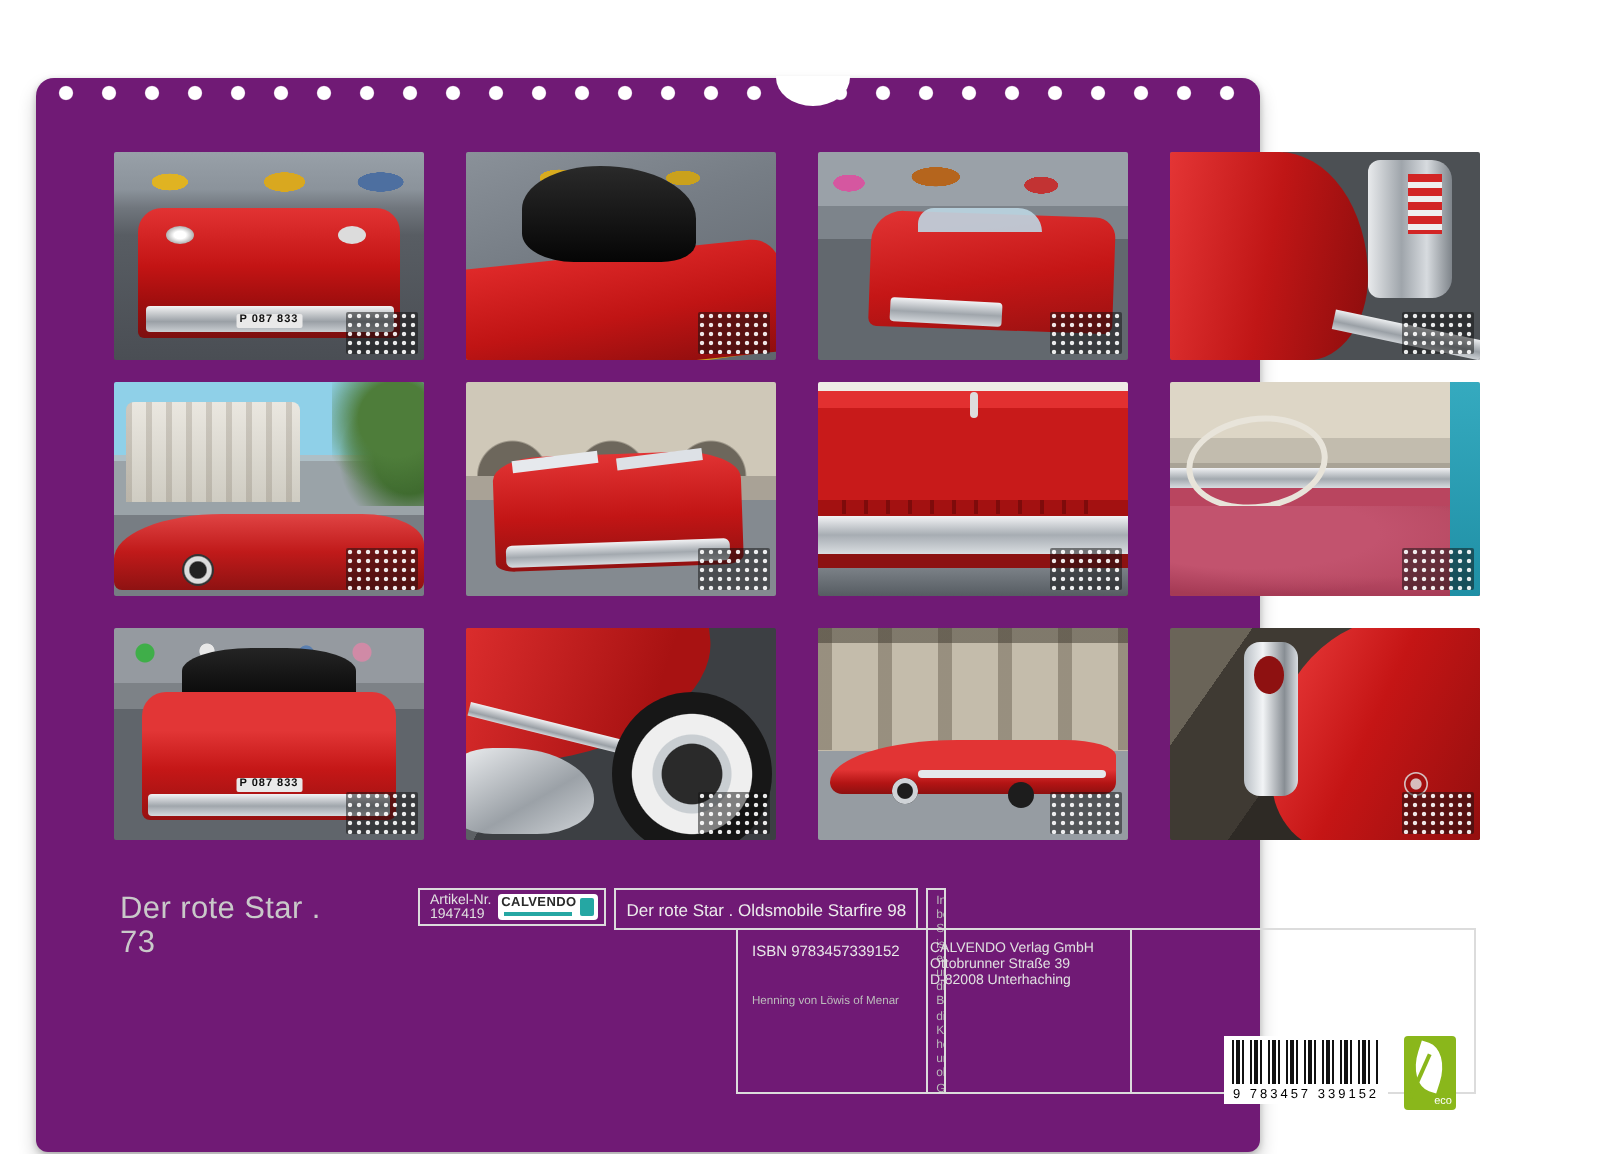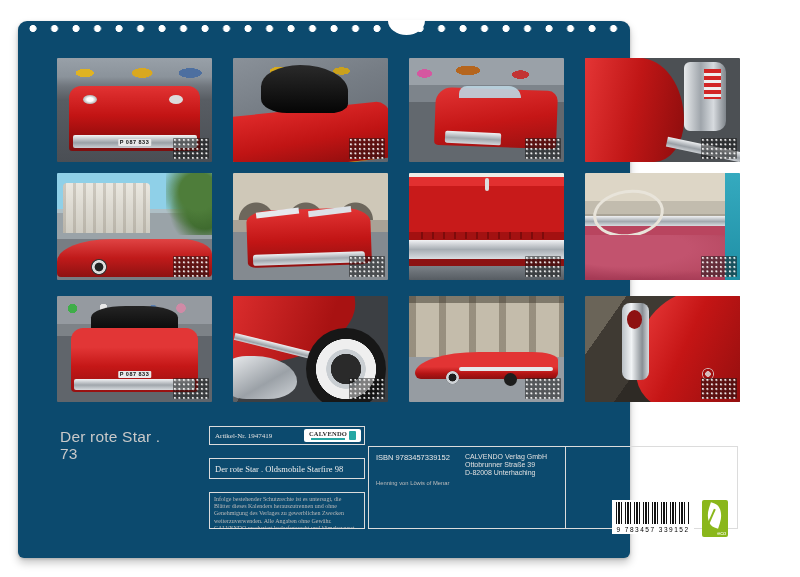--- a/index.html
+++ b/index.html
@@ -3,22 +3,22 @@
 <meta charset="utf-8">
 <style>
   html,body{margin:0;padding:0;}
   body{
     width:800px;height:577px;position:relative;overflow:hidden;
     background:#ffffff;
     font-family:"Liberation Sans", sans-serif;
   }
   
   .page{
-    position:absolute;left:18px;top:21px;width:612px;height:537px;
-    background:#0c4a6e;border-radius:9px 9px 6px 6px;
+    position:absolute;left:18px;top:39px;width:612px;height:537px;
+    background:#701a75;border-radius:9px 9px 6px 6px;
     box-shadow:0 5px 9px rgba(0,0,0,.22),0 1px 3px rgba(0,0,0,.18);
   }
   .binding-dots{
     position:absolute;top:3px;left:11px;right:11px;height:9px;z-index:2;
     background-image:radial-gradient(circle at 4px 4.5px,#ffffff 3.2px,rgba(255,255,255,0) 3.8px);
     background-size:21.5px 9px;background-repeat:repeat-x;
   }
   .hanger-notch{
     position:absolute;top:-1px;left:370px;width:37px;height:15px;z-index:3;
     background:#ffffff;border-radius:0 0 50% 50% / 0 0 95% 95%;
@@ -183,21 +183,21 @@
     border-radius:8px;}
   .p12 .c{left:27%;top:13%;width:10%;height:18%;background:#8e1111;border-radius:50%;}
   .p12 .d{right:17%;bottom:21%;width:12px;height:12px;border-radius:50%;opacity:.85;
     background:radial-gradient(#dddddd 30%,#a00f0f 36% 58%,#dddddd 64%);}
   
   .title-block{
     position:absolute;left:42px;top:407px;color:#c9c9c9;
     font-size:15.5px;line-height:17px;letter-spacing:.2px;
   }
   .info{position:absolute;left:191px;top:405px;width:529px;height:103px;display:flex;gap:3px;}
-  .colA{width:156px;display:flex;flex-direction:column;gap:13px;font-family:Liberation Serif, serif;}
+  .colA{width:156px;display:flex;flex-direction:row;gap:4px;}
   .box{border:1px solid #dcdcdc;box-sizing:border-box;}
   .artikel{height:19px;display:flex;align-items:center;justify-content:space-between;padding:0 3px 0 5px;}
   .artikel-label{font-size:7px;color:#e0e0e0;}
   .cal-logo{width:57px;height:13px;background:#fff;border-radius:2px;display:flex;align-items:center;justify-content:center;gap:2px;padding:0 2px;box-sizing:border-box;}
   .cal-word{display:flex;flex-direction:column;align-items:center;}
   .cal-text{font-size:6.5px;font-weight:bold;color:#2b2b2b;line-height:6px;letter-spacing:.2px;}
   .cal-rule{width:34px;height:2px;background:#25a7a3;margin-top:1px;}
   .cal-book{width:7px;height:9px;background:#25a7a3;border-radius:1px;}
   .ptitle{height:21px;display:flex;align-items:center;padding:0 5px;font-size:8.5px;color:#ececec;white-space:nowrap;}
   .fine{flex:1;padding:3px 4px;font-size:6px;line-height:7.2px;color:#b9b9b9;overflow:hidden;}

